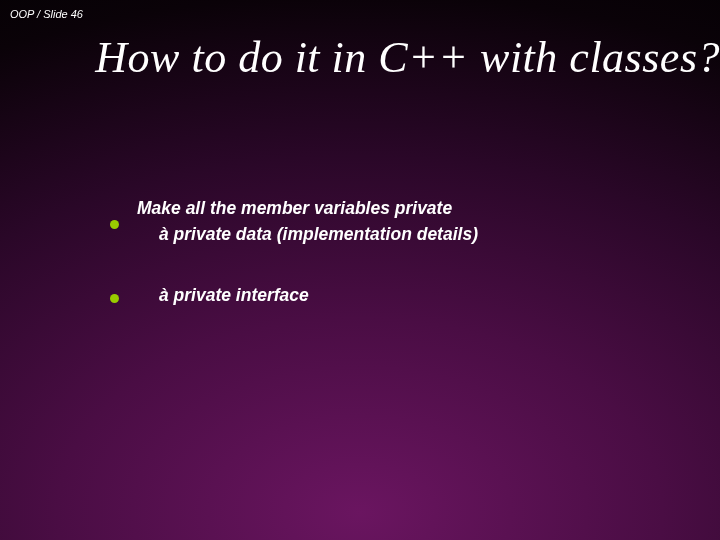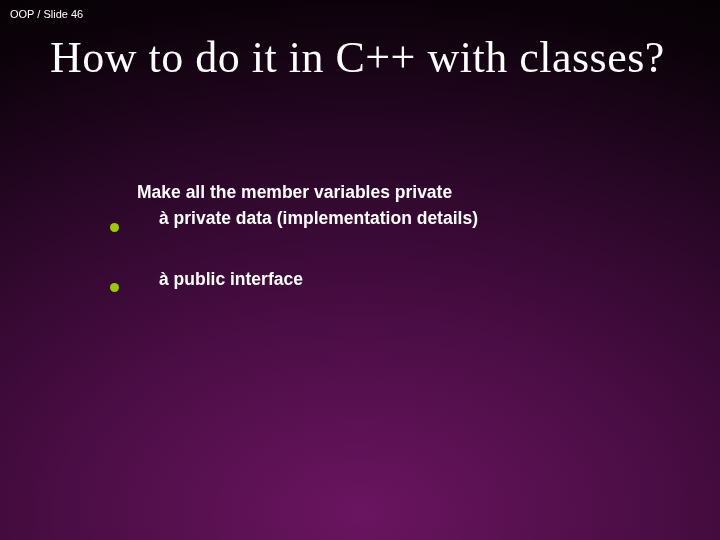--- a/index.html
+++ b/index.html
@@ -1,53 +1,55 @@
 <!DOCTYPE html>
 <html><head>
 <meta charset="utf-8">
 <style>
-  * { margin: 0; padding: 0; box-sizing: border-box; }
+  * { margin: 0; padding: 0; box-sizing: border-box; font-style: italic; }
   html, body { width: 720px; height: 540px; overflow: hidden; }
   body {
     font-family: Arial, Helvetica, sans-serif;
     background: radial-gradient(ellipse 140% 120% at 50% 95%, #6a1560 0%, #4a0d44 30%, #2a0728 55%, #0a0208 80%, #000000 100%);
     color: #ffffff;
   }
   .header {
     font-size: 11px;
     color: #ffffff;
     padding: 8px 10px 0 10px;
     font-family: Arial, sans-serif;
   }
   .title {
     font-family: "Times New Roman", Times, serif;
     font-size: 44px;
     font-weight: normal;
     color: #ffffff;
-    text-align: left;
+    text-align: right;
     padding: 12px 0 0 50px;
     letter-spacing: 0.5px;
+    margin-left: 40px;
   }
   .body-text {
     padding: 58px 58px 0 58px;
     font-size: 17.5px;
     font-weight: bold;
     line-height: 1.35;
   }
   .body-text .line2 {
     padding-left: 28px;
     text-indent: -28px;
   }
   .bullets {
     padding: 38px 0 0 110px;
   }
   .bullet-item {
     display: flex;
-    align-items: flex-end;
+    align-items: center;
     margin-bottom: 34px;
+    margin-top: 16px;
   }
   .bullet-dot {
     width: 9px;
     height: 9px;
     background: #99cc00;
     border-radius: 50%;
     margin-top: 7px;
     margin-right: 18px;
     flex-shrink: 0;
   }
@@ -78,16 +80,16 @@
   <div class="bullet-item">
     <div class="bullet-dot"></div>
     <div class="bullet-text">
       <span>Make all the member variables private</span>
       <span class="sub"><span class="arrow">à private data (implementation details)</span></span>
     </div>
   </div>
   <div class="bullet-item">
     <div class="bullet-dot"></div>
     <div class="bullet-text">
-      <span class="sub"><span class="arrow">à public interface</span></span>
+      <span class="sub"><span class="arrow">à private interface</span></span>
     </div>
   </div>
 </div>
 
 </body></html>

